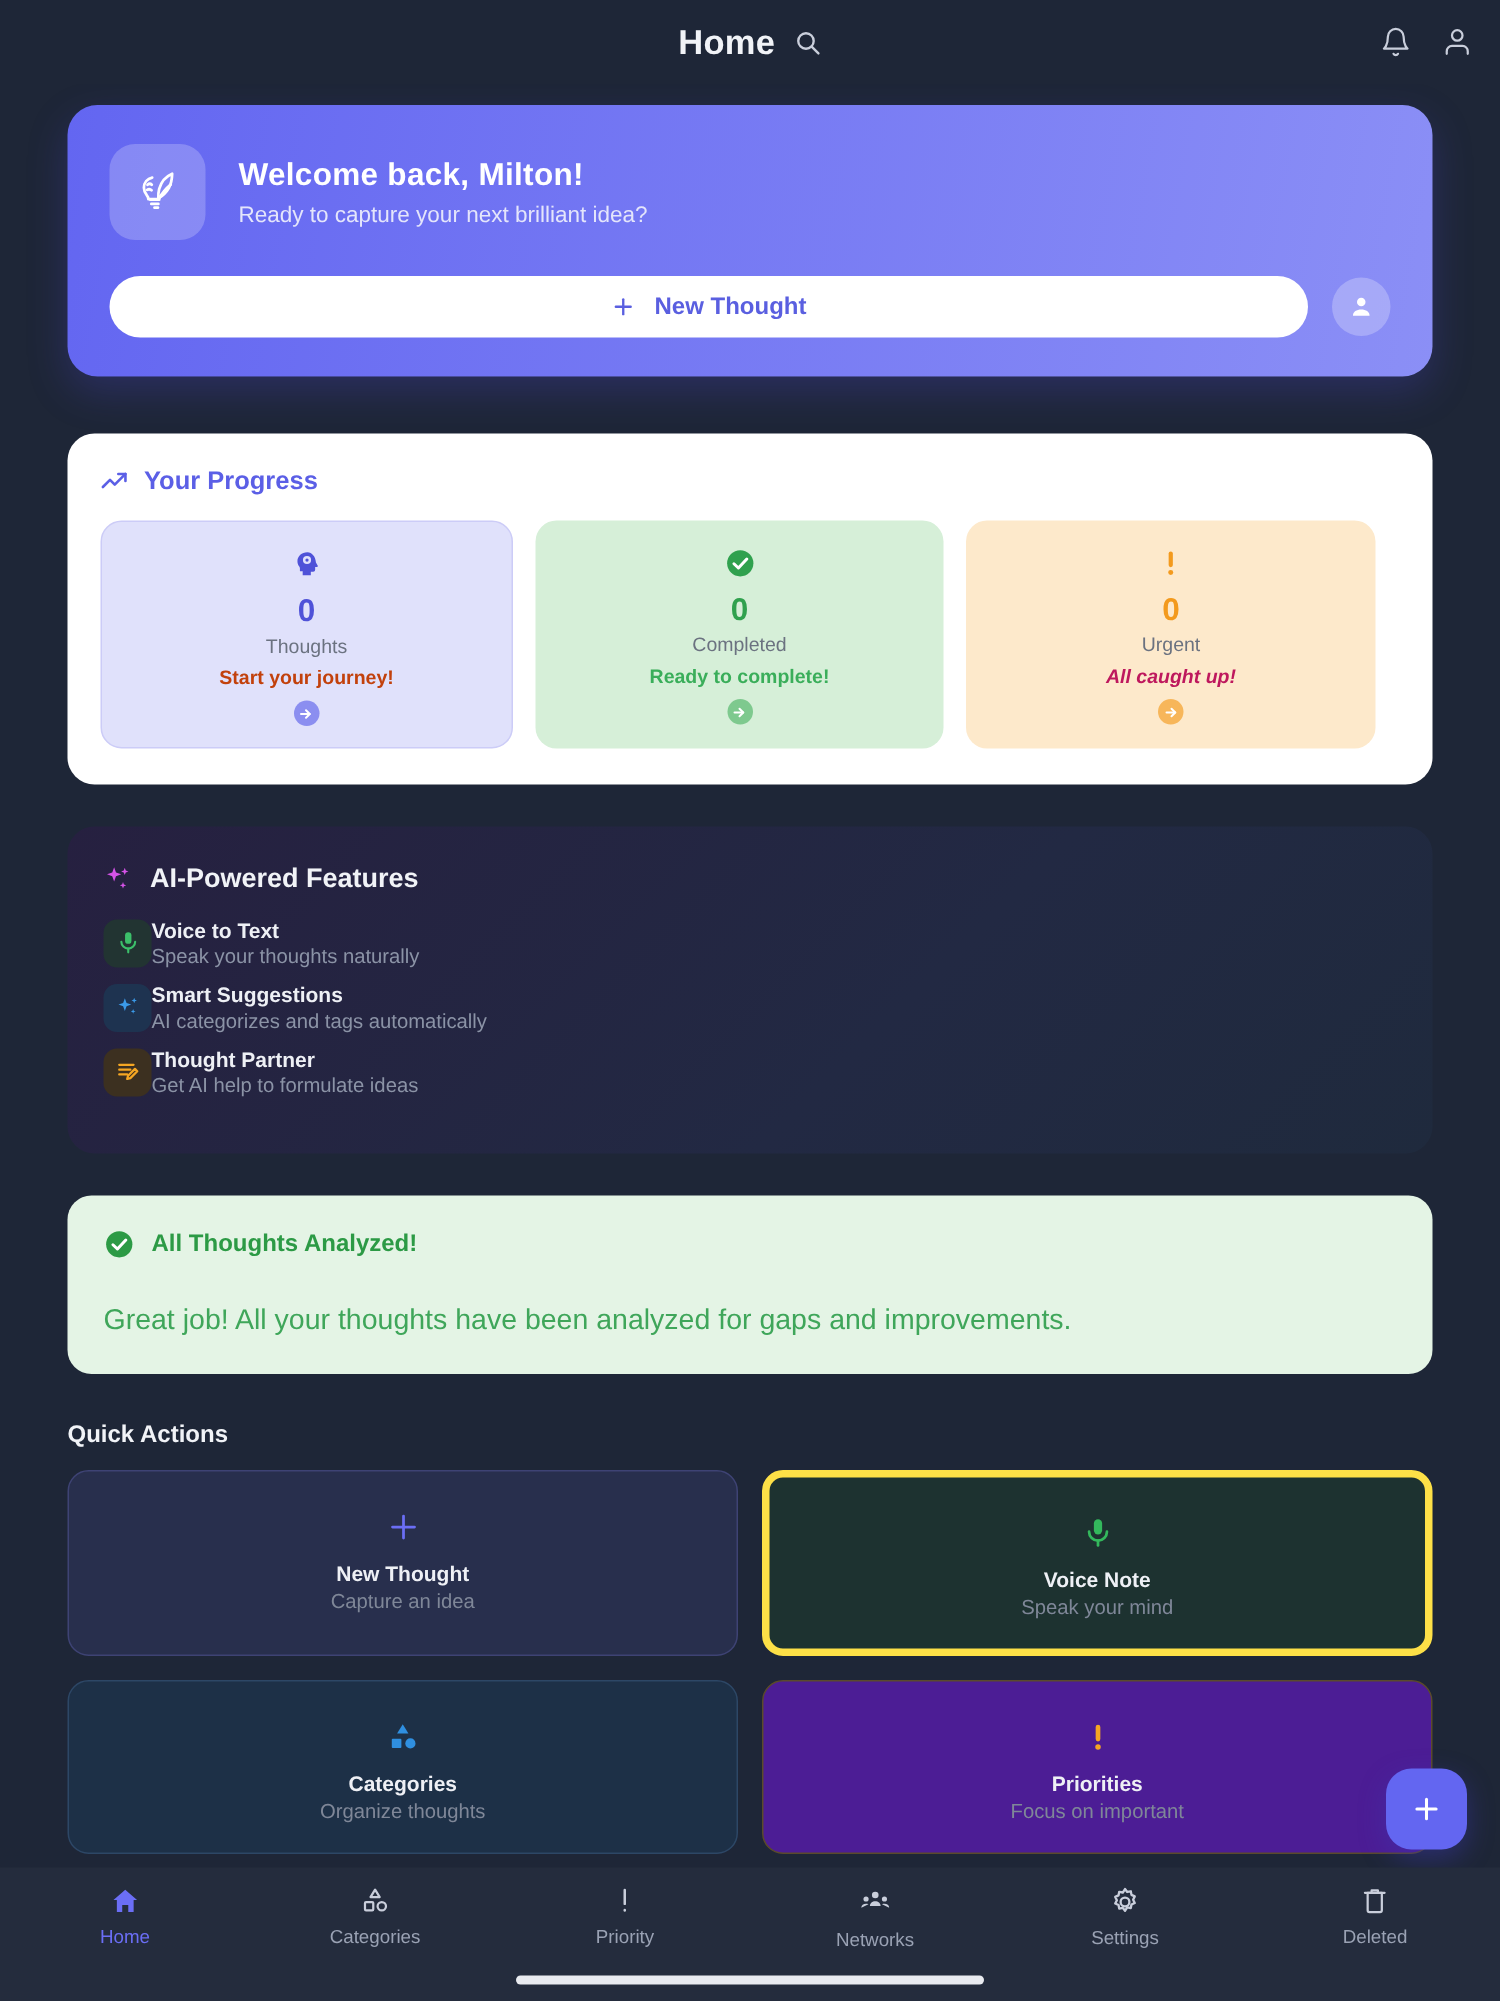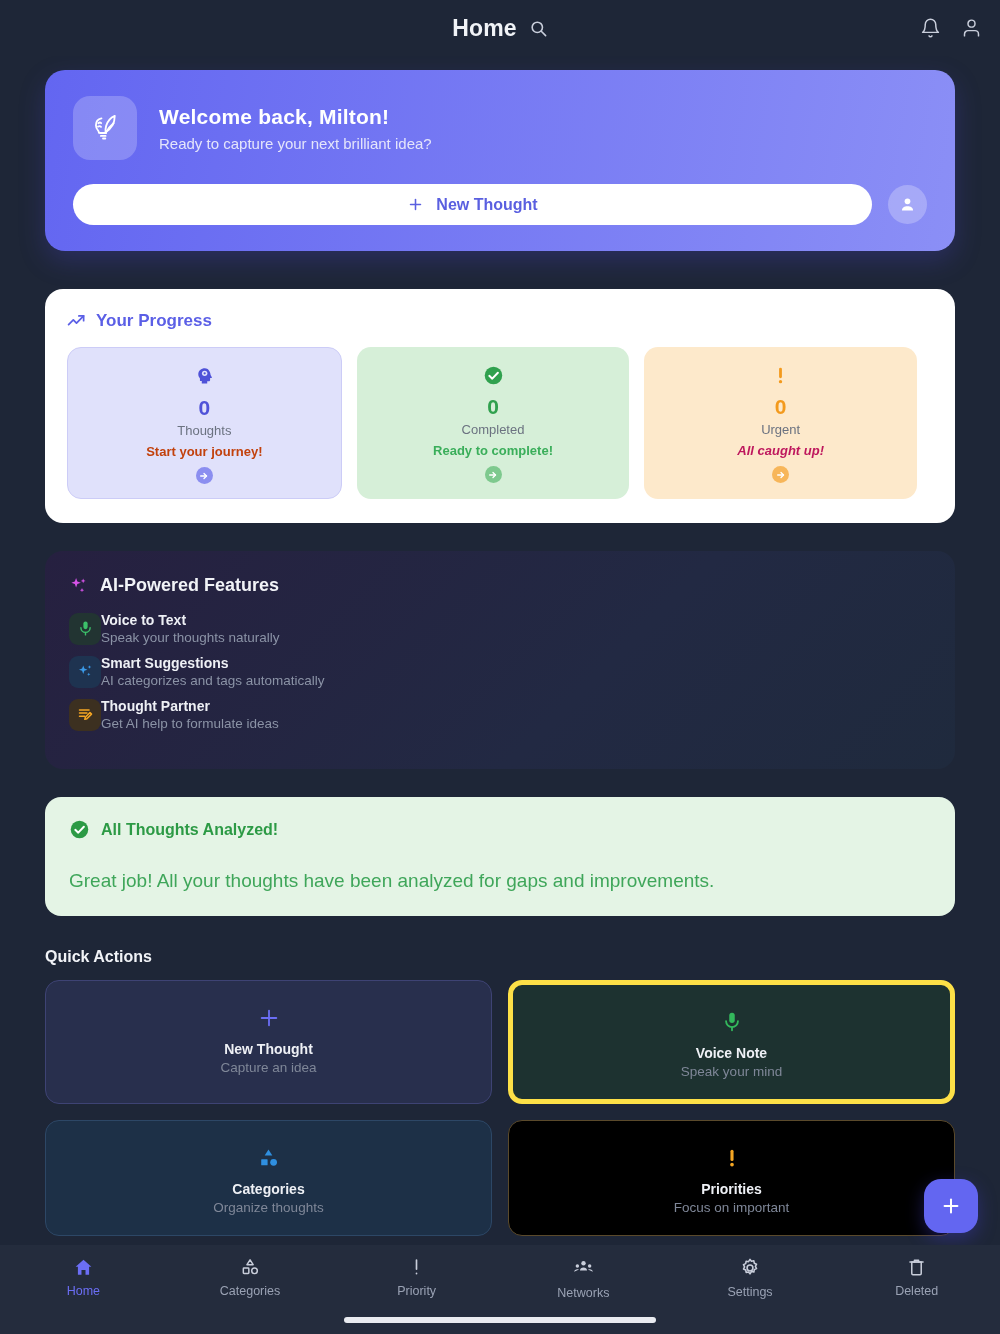--- a/index.html
+++ b/index.html
@@ -118,21 +118,21 @@
 
   
   .qa-heading { margin: 32px 45px 14px 45px; font-size:16px; font-weight:bold; color:#f1f3f7; }
   .qa-grid { margin: 0 45px; display:grid; grid-template-columns: 1fr 1fr; gap: 16px; }
   .qa {
     border-radius: 14px; padding: 22px 10px 20px 10px; text-align:center; cursor:pointer;
   }
   .qa.new      { background:#282f4d; border:1px solid #3e4374; }
   .qa.voice    { background:#1d3230; border:5px solid #fde047; }
   .qa.cats     { background:#1d3047; border:1px solid #2d4766; }
-  .qa.prio     { background:#000000; border:1px solid #5b4a2b; }
+  .qa.prio     { background:#4c1d95; border:1px solid #5b4a2b; }
   .qa-icon { height: 30px; display:flex; align-items:center; justify-content:center; margin-bottom:8px; }
   .qa-title { font-size:14px; font-weight:bold; color:#eef0f5; }
   .qa-desc { font-size:13.5px; color:#7f8798; margin-top:3px;text-align:center; }
 
   
   .daily {
     margin: 26px 45px 0 45px;
     background:#35332f; border:1px solid #5a4a2c;
     border-radius: 16px 16px 0 0;
     padding: 20px 24px 20px 24px;

